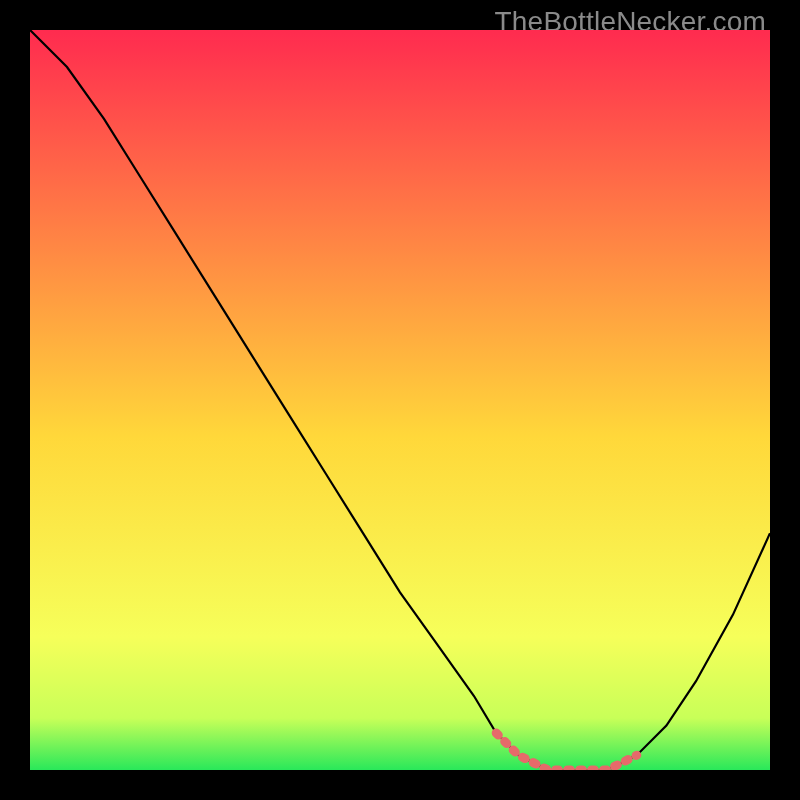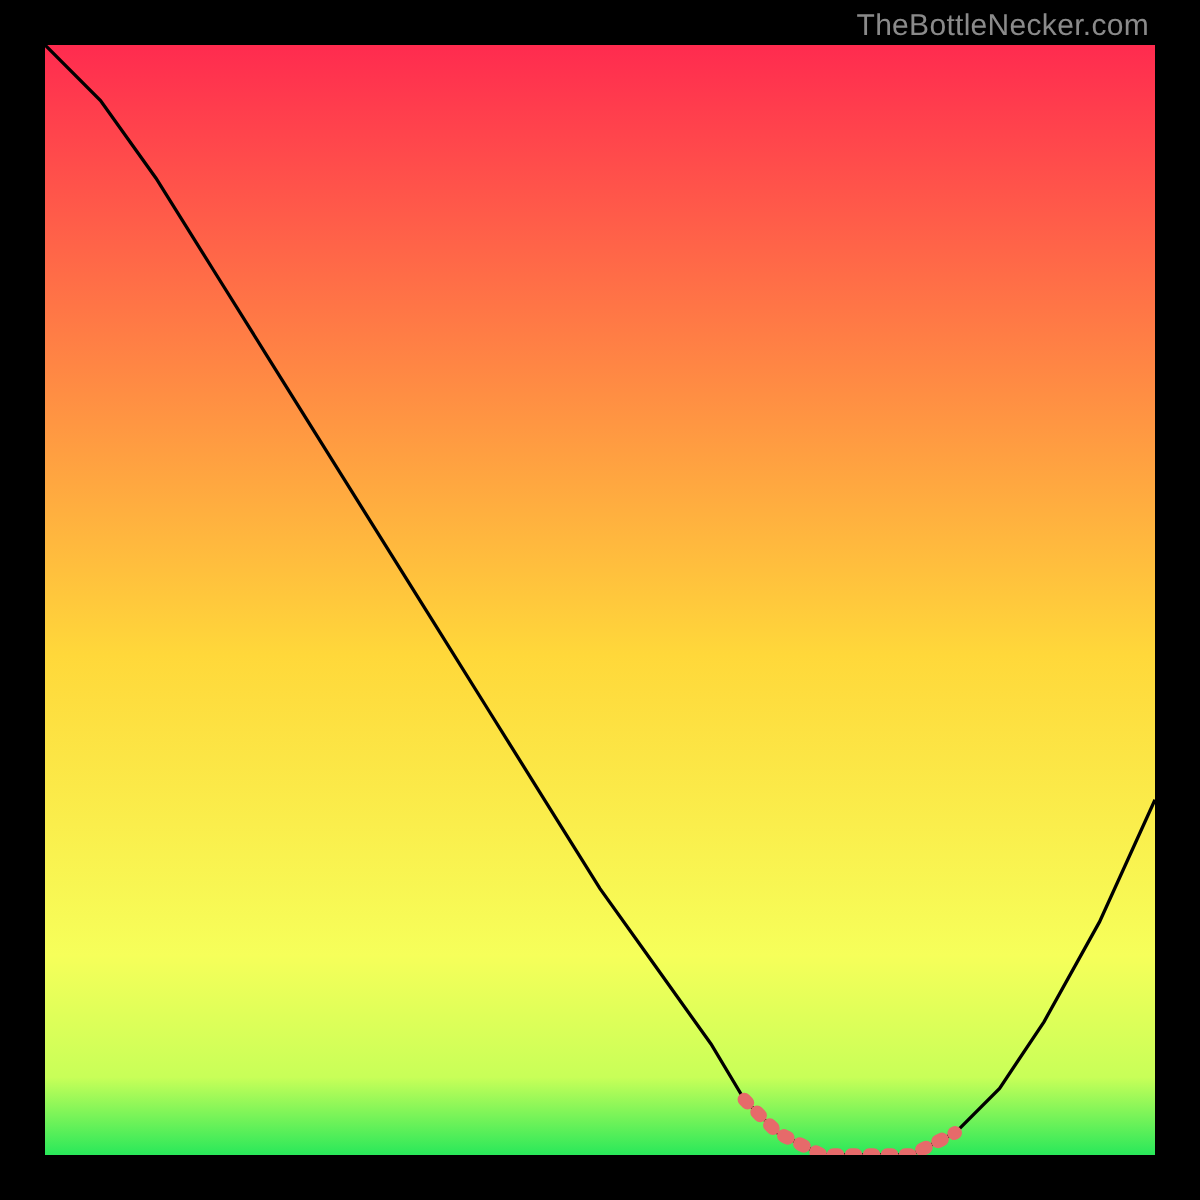--- a/index.html
+++ b/index.html
@@ -24,21 +24,21 @@
     left: 0;
     top: 0;
     width: 740px;
     height: 740px;
   }
   .watermark {
     position: absolute;
     top: 6px;
     right: 34px;
     color: #8a8a8a;
-    font-size: 20px;
+    font-size: 28px;
     font-weight: 500;
     letter-spacing: 0.2px;
   }
 </style>
 </head>
 <body>
 
 <div class="watermark">TheBottleNecker.com</div>
 
 <div class="frame">

